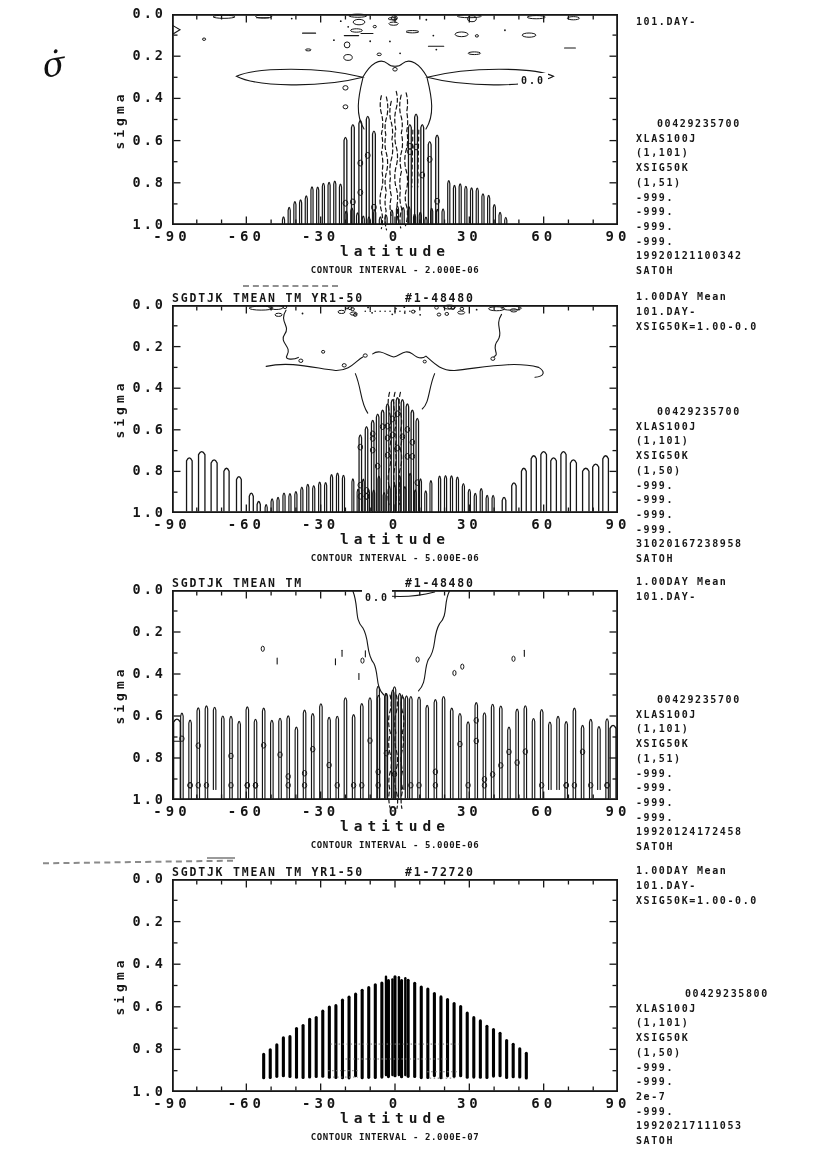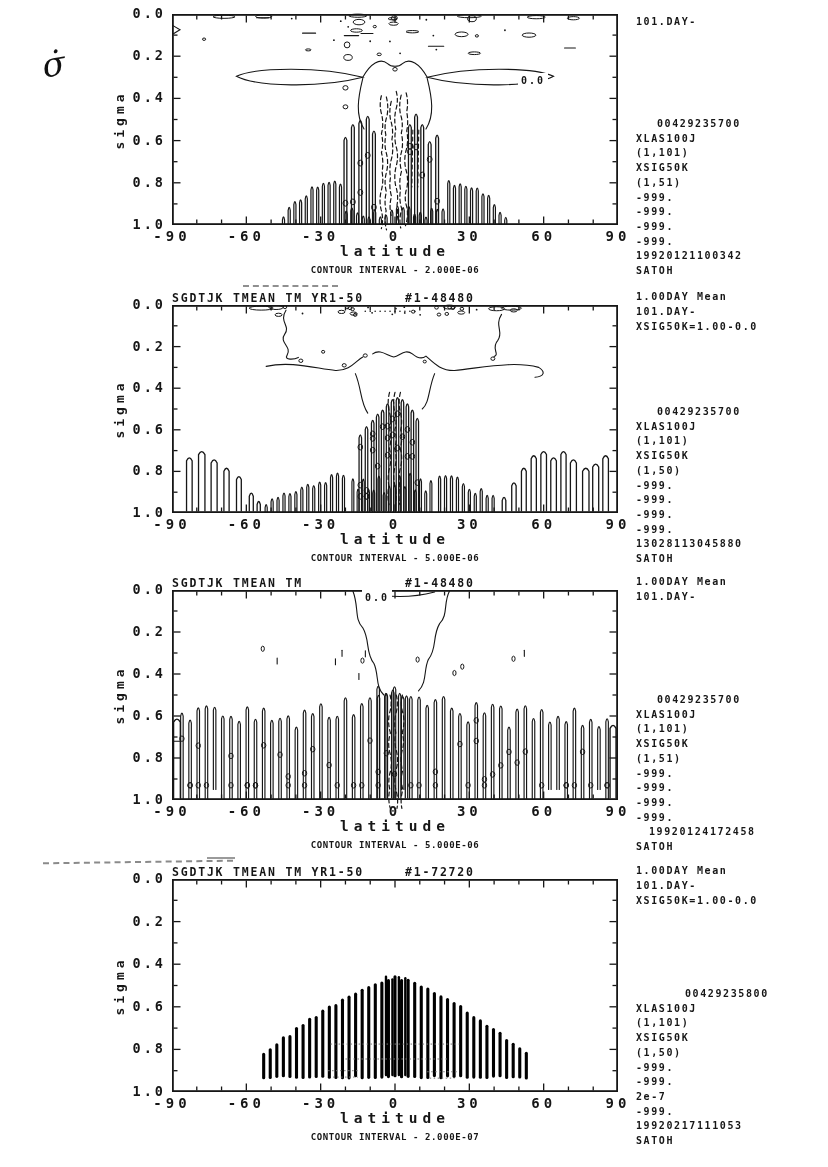--- a/index.html
+++ b/index.html
@@ -265,21 +265,21 @@
     <div class="side" style="left: 636px; top: 321px;">XSIG50K=1.00-0.0</div>
     <div class="side" style="left: 657px; top: 406px;">00429235700</div>
     <div class="side" style="left: 636px; top: 420.7px;">XLAS100J</div>
     <div class="side" style="left: 636px; top: 435.4px;">(1,101)</div>
     <div class="side" style="left: 636px; top: 450.1px;">XSIG50K</div>
     <div class="side" style="left: 636px; top: 464.8px;">(1,50)</div>
     <div class="side" style="left: 636px; top: 479.5px;">-999.</div>
     <div class="side" style="left: 636px; top: 494.2px;">-999.</div>
     <div class="side" style="left: 636px; top: 508.9px;">-999.</div>
     <div class="side" style="left: 636px; top: 523.6px;">-999.</div>
-    <div class="side" style="left: 636px; top: 538.3px;">13028113045880</div>
+    <div class="side" style="left: 636px; top: 538.3px;">31020167238958</div>
     <div class="side" style="left: 636px; top: 553px;">SATOH</div>
     <svg class="plot" viewBox="0 0 446 208" width="446" height="208" style="left: 172px; top: 305px;">
       <g>
         <ellipse cx="266.9591639041305" cy="9.565753086419752" rx="1.8" ry="1.5" fill="none" stroke="#161616" stroke-width="1"></ellipse>
         <circle cx="223.96903968526138" cy="3.6157654320987658" r="0.9" fill="#161616"></circle>
         <ellipse cx="181.57031921582075" cy="8.605037037037036" rx="3.5" ry="1.6" fill="none" stroke="#161616" stroke-width="1"></ellipse>
         <circle cx="200.0861849375095" cy="7.778012345679012" r="0.9" fill="#161616"></circle>
         <ellipse cx="169.5155394566377" cy="6.9124691358024695" rx="3.5" ry="1.6" fill="none" stroke="#161616" stroke-width="1"></ellipse>
         <ellipse cx="112.9231290009145" cy="2.0795185185185185" rx="1.8" ry="1.5" fill="none" stroke="#161616" stroke-width="1"></ellipse>
         <ellipse cx="106.60003724660874" cy="9.803604938271604" rx="3.5" ry="1.6" fill="none" stroke="#161616" stroke-width="1"></ellipse>
@@ -506,21 +506,21 @@
     <div class="side" style="left: 636px; top: 591px;">101.DAY-</div>
     <div class="side" style="left: 657px; top: 694px;">00429235700</div>
     <div class="side" style="left: 636px; top: 708.7px;">XLAS100J</div>
     <div class="side" style="left: 636px; top: 723.4px;">(1,101)</div>
     <div class="side" style="left: 636px; top: 738.1px;">XSIG50K</div>
     <div class="side" style="left: 636px; top: 752.8px;">(1,51)</div>
     <div class="side" style="left: 636px; top: 767.5px;">-999.</div>
     <div class="side" style="left: 636px; top: 782.2px;">-999.</div>
     <div class="side" style="left: 636px; top: 796.9px;">-999.</div>
     <div class="side" style="left: 636px; top: 811.6px;">-999.</div>
-    <div class="side" style="left: 649px; top: 826.3px;">19920124172458</div>
+    <div class="side" style="left: 636px; top: 826.3px;">19920124172458</div>
     <div class="side" style="left: 636px; top: 841px;">SATOH</div>
     <svg class="plot" viewBox="0 0 446 210" width="446" height="210" style="left: 172px; top: 590px;">
       <g>
         <path d="M180.87777777777777 1 C187.07222222222222 16.8 182.11666666666667 29.400000000000002 190.7888888888889 37.8 C198.22222222222223 50.4 193.26666666666668 63 201.9388888888889 73.5 C206.89444444444445 84 203.17777777777778 96.60000000000001 211.85 105" fill="none" stroke="#161616" stroke-width="1.1" stroke-linecap="round"></path>
         <path d="M277.5111111111111 1 C271.31666666666666 12.6 276.27222222222224 25.2 267.6 33.6 C260.1666666666667 46.2 265.1222222222222 58.800000000000004 256.45 69.3 C251.49444444444444 79.8 255.2111111111111 92.4 246.5388888888889 100.8" fill="none" stroke="#161616" stroke-width="1.1" stroke-linecap="round"></path>
         <path d="M193.26666666666668 2 Q227.95555555555555 11 262.64444444444445 2" fill="none" stroke="#161616" stroke-width="1.1" stroke-linecap="round"></path>
         <path d="M186.9046153406493 83.54693415637861 L186.9046153406493 89.54693415637861" fill="none" stroke="#161616" stroke-width="1.1" stroke-linecap="round"></path>
         <path d="M352.33420067443984 60.35921810699589 L352.33420067443984 66.35921810699588" fill="none" stroke="#161616" stroke-width="1.1" stroke-linecap="round"></path>
         <ellipse cx="282.43225308641973" cy="83.02705761316872" rx="1.6" ry="2.6" fill="none" stroke="#161616" stroke-width="1"></ellipse>
         <ellipse cx="90.76358739140375" cy="58.750452674897126" rx="1.6" ry="2.6" fill="none" stroke="#161616" stroke-width="1"></ellipse>

